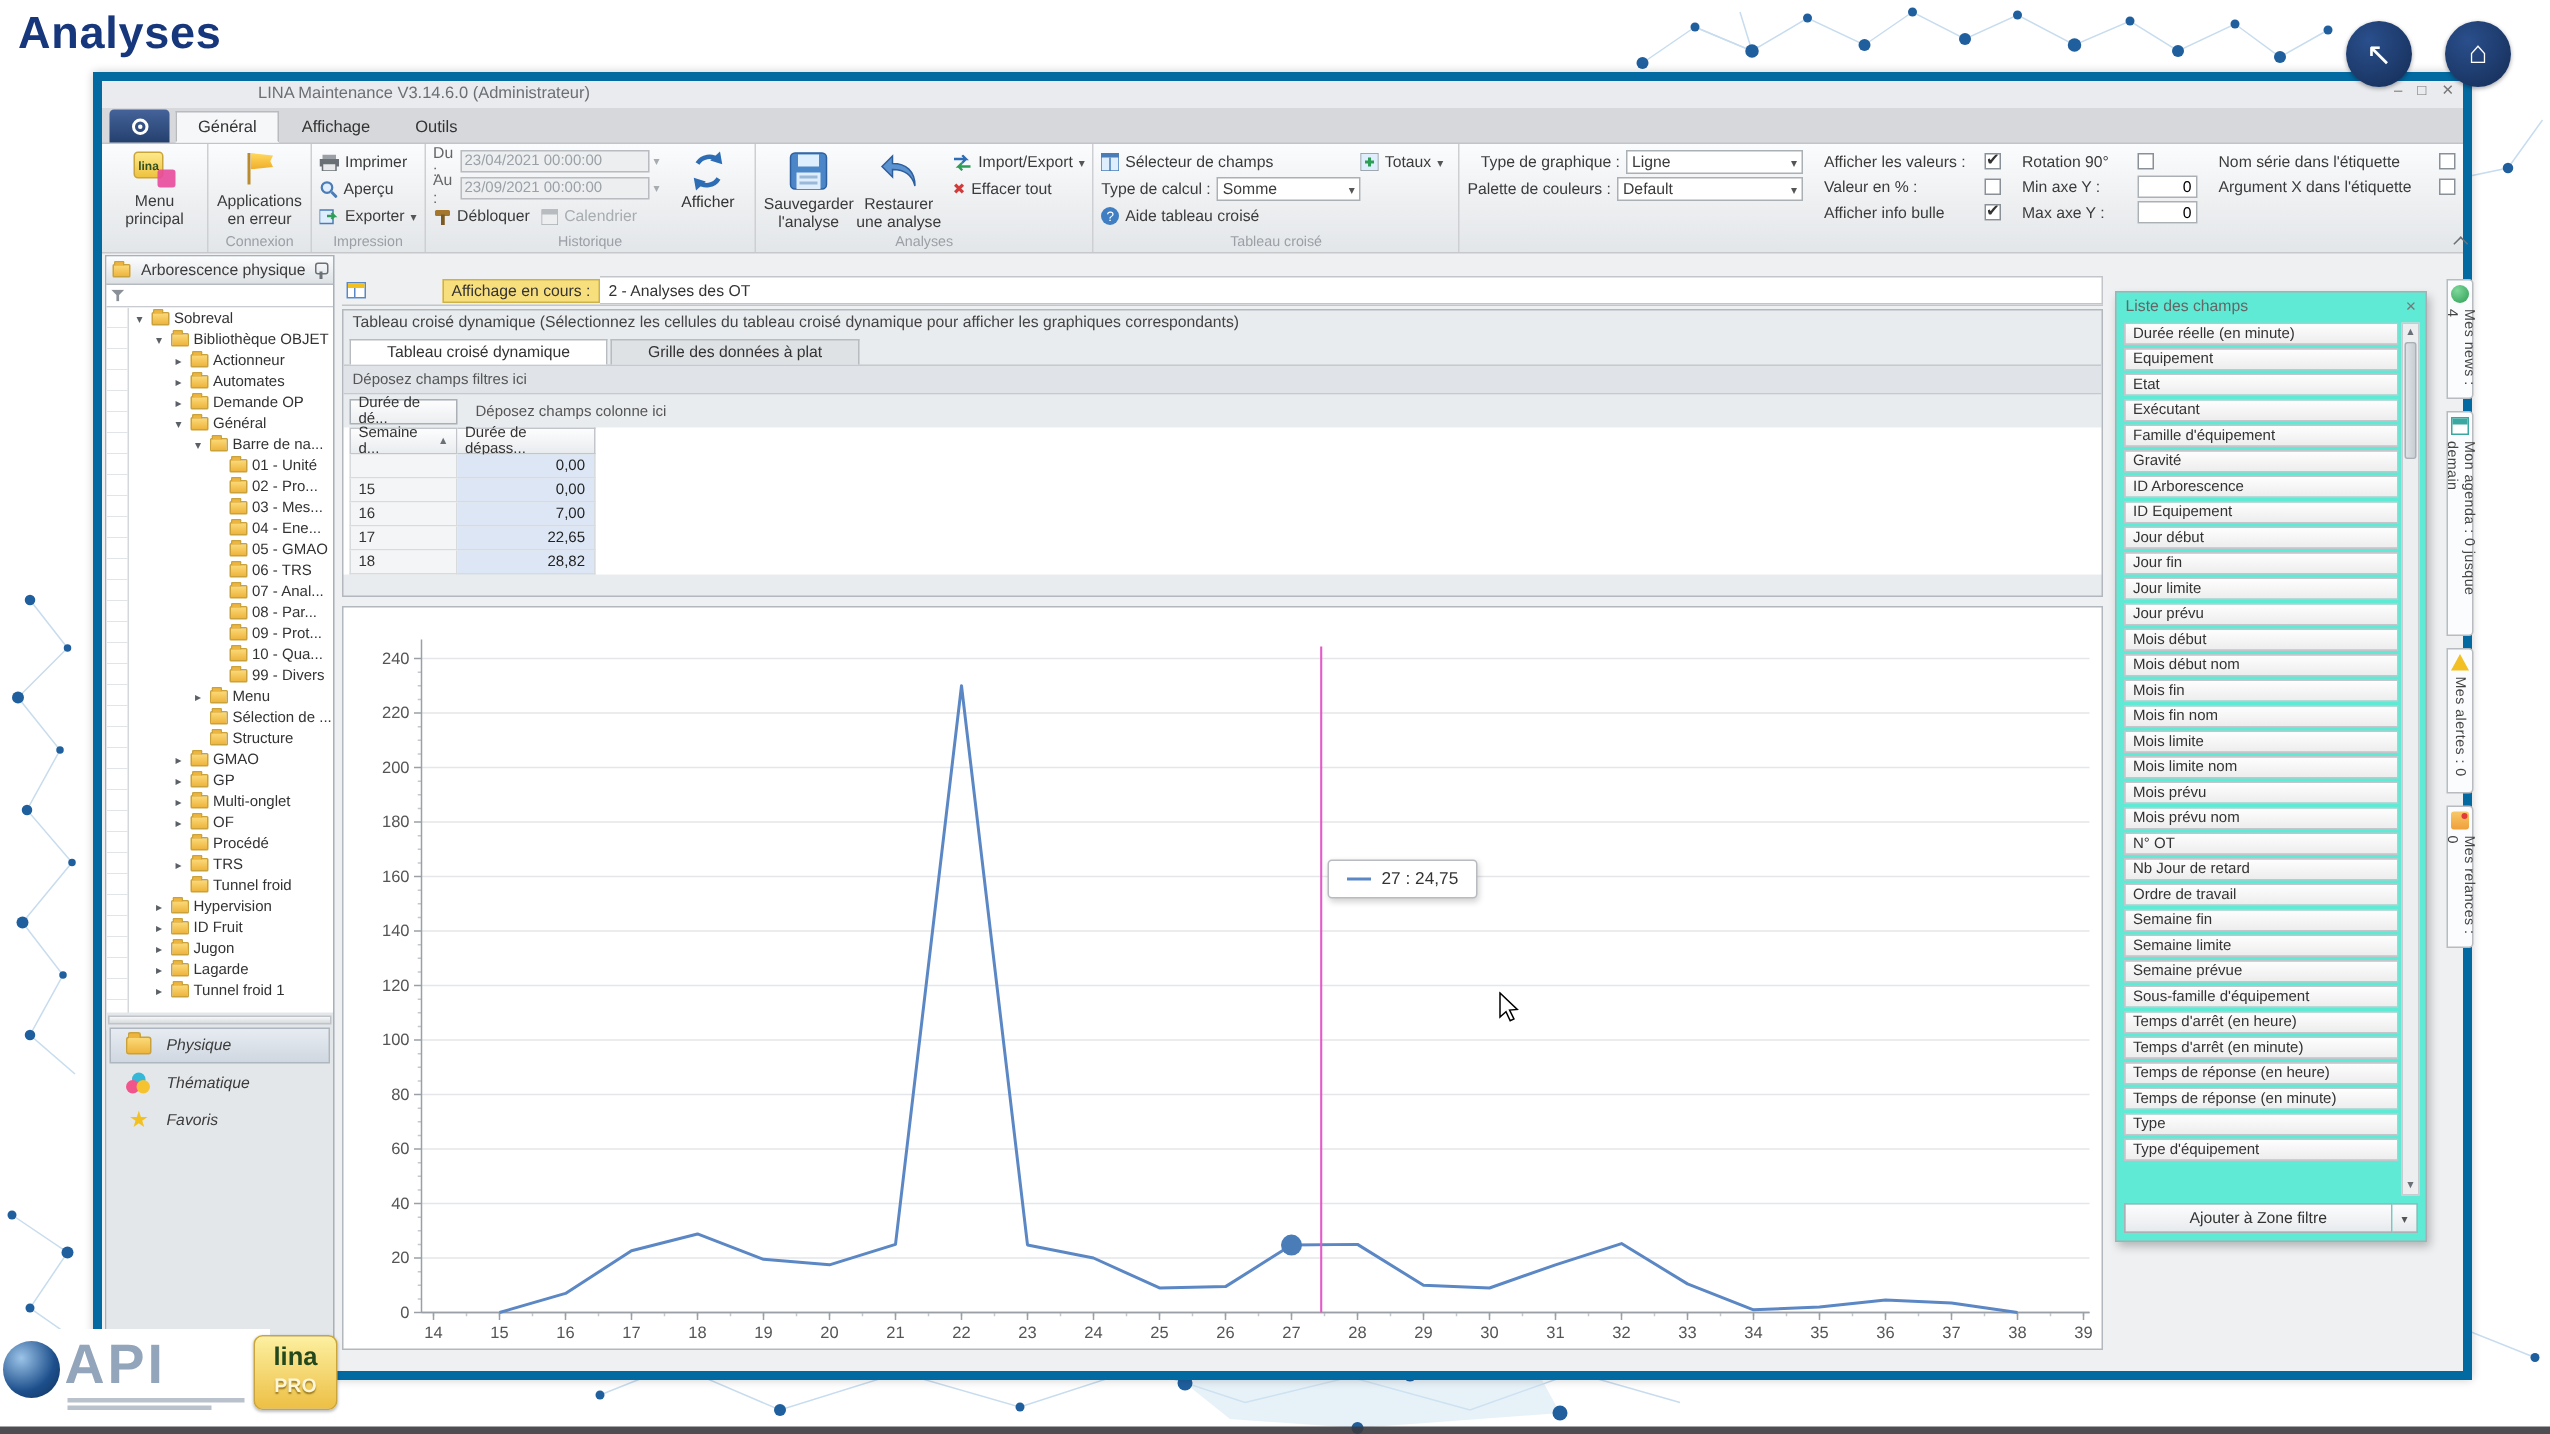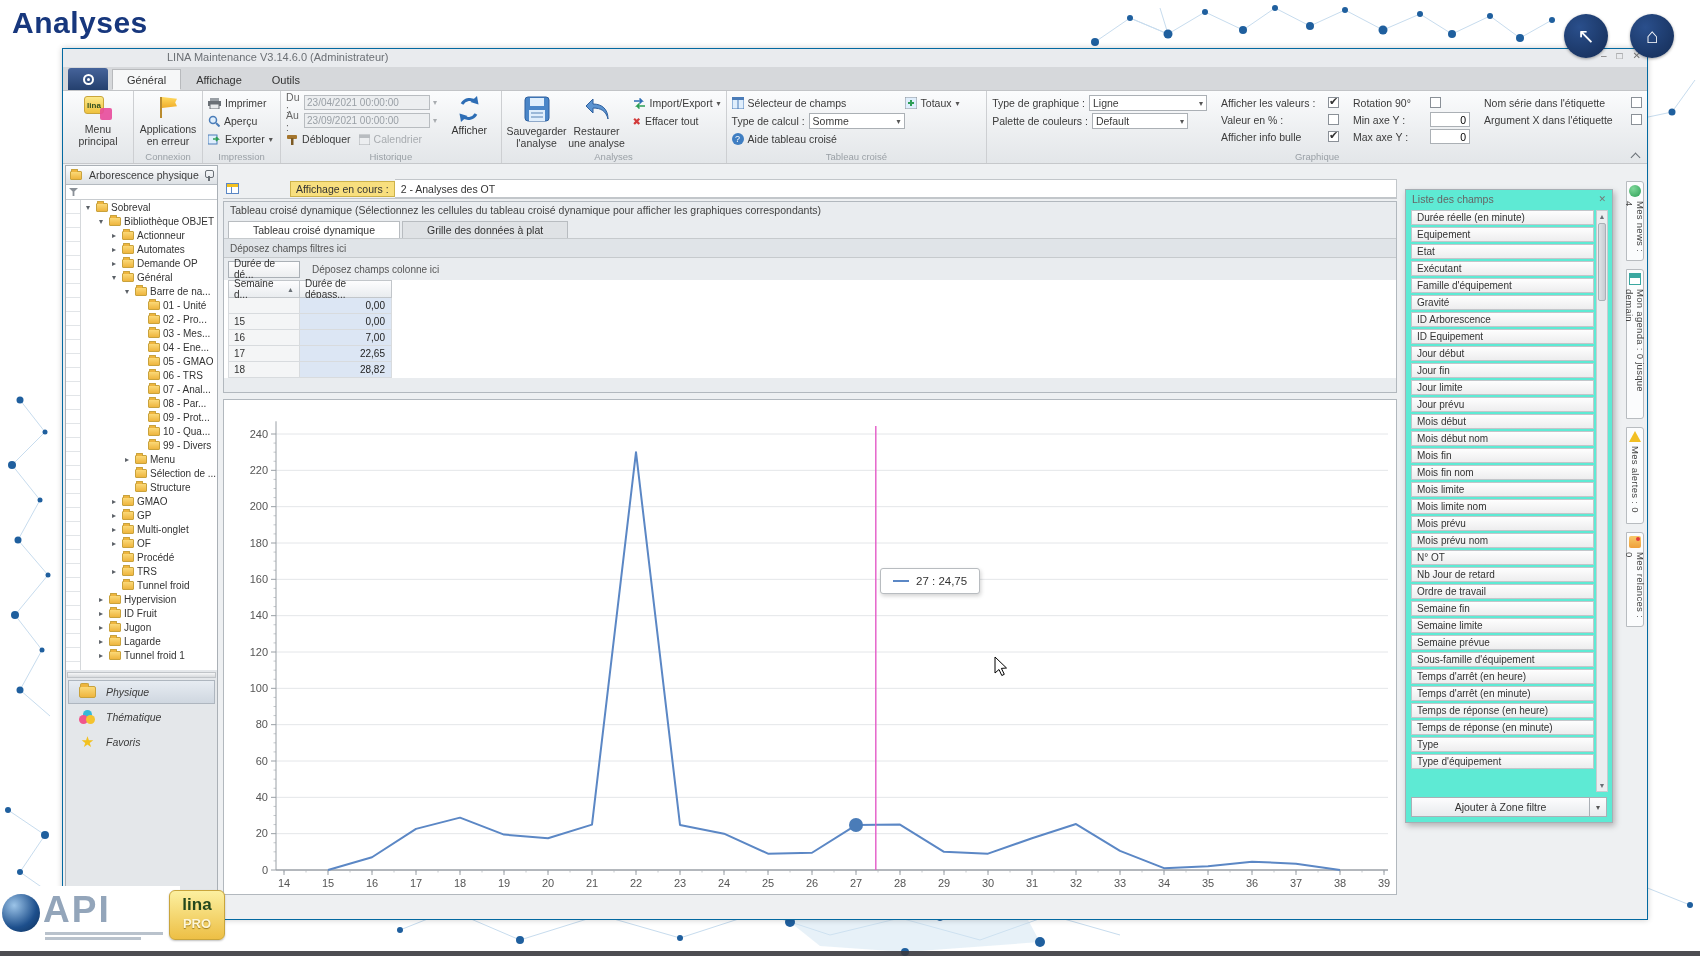--- a/index.html
+++ b/index.html
@@ -10,21 +10,21 @@
   
   .decor { position:absolute; inset:0; z-index:0; }
 
   .page-title { position:absolute; left:12px; top:6px; z-index:3; font-size:30px; font-weight:bold; color:#17377d; letter-spacing:.5px; }
 
   .corner-btn { position:absolute; top:14px; width:44px; height:44px; border-radius:50%; background:radial-gradient(circle at 35% 30%, #2a4f8c, #142c55); z-index:3; display:flex; align-items:center; justify-content:center; color:#fff; font-size:21px; box-shadow:0 1px 3px rgba(0,0,0,.35); cursor:pointer; }
   #corner-back { left:1564px; }
   #corner-home { left:1630px; }
 
   
-  .window { position:absolute; left:62px; top:48px; width:1586px; height:872px; z-index:2; background:#eef0f2; border:1px solid #0369a1; box-shadow:0 0 6px rgba(0,0,0,.2); }
+  .window { position:absolute; left:62px; top:48px; width:1586px; height:872px; z-index:2; background:#eef0f2; border:6px solid #0369a1; box-shadow:0 0 6px rgba(0,0,0,.2); }
   .titlebar { position:absolute; left:0; top:0; right:0; height:18px; background:#e9ebee; }
   .win-title { position:absolute; left:104px; top:2px; font-size:11px; color:#6b6f74; white-space:nowrap; }
   .win-controls { position:absolute; right:6px; top:1px; display:flex; gap:10px; font-size:10px; color:#777; }
   .win-controls span { cursor:pointer; }
 
   
   .tab-row { position:absolute; left:0; top:18px; right:0; height:24px; background:#d6d8db; border-bottom:1px solid #c2c4c7; display:flex; align-items:flex-end; }
   .app-btn { width:40px; height:22px; margin-left:5px; border-radius:3px 3px 0 0; background:linear-gradient(#45639a,#24406e); display:flex; align-items:center; justify-content:center; cursor:pointer; }
   .app-glyph { width:11px; height:11px; border:2px solid #fff; border-radius:50%; position:relative; }
   .app-glyph::after { content:""; position:absolute; left:2.2px; top:2.2px; width:3px; height:3px; background:#fff; border-radius:50%; }
@@ -417,21 +417,21 @@
         <div>
           <div class="smallrow" style="justify-content:flex-end; gap:4px;">
             <span>Type de graphique :</span>
             <span class="field-select" style="width:118px; justify-content:space-between;">
               <span>Ligne</span>
                   <span class="caret">▾</span>
             </span>
           </div>
           <div class="smallrow" style="gap:4px;">
             <span>Palette de couleurs :</span>
-            <span class="field-select" style="width:96px; justify-content:space-between;">
+            <span class="field-select" style="width:124px; justify-content:space-between;">
               <span>Default</span>
                   <span class="caret">▾</span>
             </span>
           </div>
         </div>
         <div>
           <div class="chkline">
                 <span style="width:102px;">Afficher les valeurs :</span>
                 <span class="chk checked"></span>
               </div>
@@ -462,21 +462,20 @@
           <div class="chkline">
                 <span style="width:142px;">Nom série dans l'étiquette</span>
                 <span class="chk"></span>
               </div>
           <div class="chkline">
                 <span style="width:142px;">Argument X dans l'étiquette</span>
                 <span class="chk"></span>
               </div>
         </div>
       </div>
-      <div class="rgroup-label">Graphique</div>
     </div>
   </div>
   <div class="ribbon-chevron"></div>
 
   <div class="left-panel">
     <div class="lp-header">
       <span class="folder"></span>
       <span class="grow">Arborescence physique</span>
       <span class="pin-ic"></span>
     </div>

